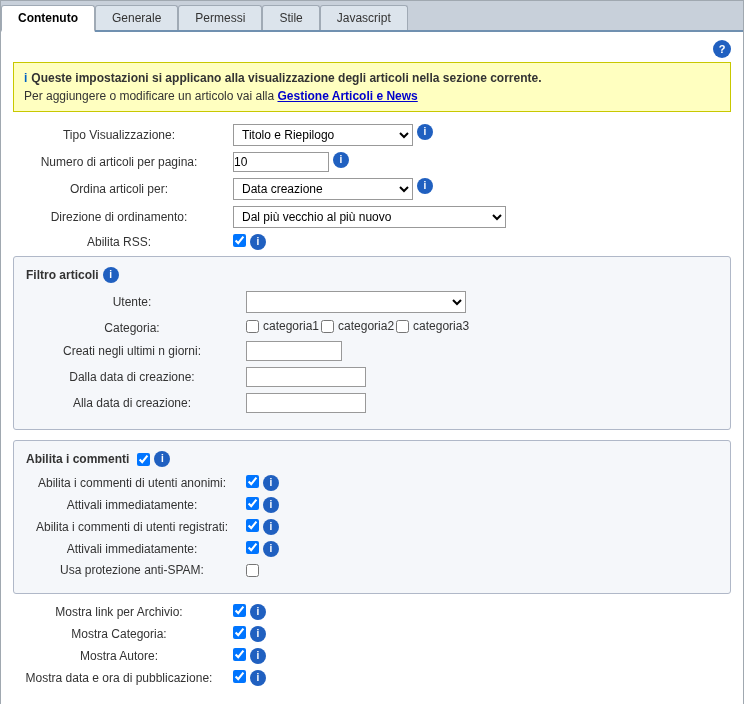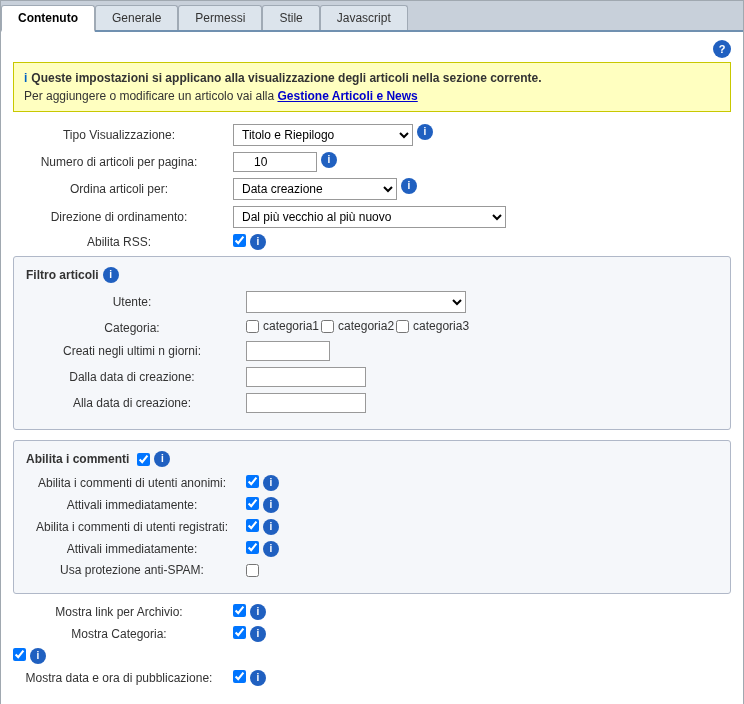--- a/index.html
+++ b/index.html
@@ -90,22 +90,22 @@
     }
     select.dropdown {
       font-size: 12px;
       padding: 2px 4px;
       border: 1px solid #999;
       background: #fff;
     }
     input[type="text"].text-input {
       font-size: 12px;
       border: 1px solid #999;
-      padding: 2px 20px;
-      width: 84px;
+      padding: 2px 0;
+      width: 96px;
     }
     input[type="text"].text-input-wide {
       font-size: 12px;
       border: 1px solid #999;
       padding: 2px 4px;
       width: 120px;
     }
     input[type="checkbox"] {
       width: 13px;
       height: 13px;
@@ -210,21 +210,21 @@
       <div class="form-label">Numero di articoli per pagina:</div>
       <div class="form-control">
         <input type="text" class="text-input" value="10" style="">
         <span class="info-circle">i</span>
       </div>
     </div>
 
     <div class="form-row">
       <div class="form-label">Ordina articoli per:</div>
       <div class="form-control">
-        <select class="dropdown" style="width:164px;">
+        <select class="dropdown" style="width:180px;">
           <option>Data creazione</option>
         </select>
         <span class="info-circle">i</span>
       </div>
     </div>
 
     <div class="form-row">
       <div class="form-label">Direzione di ordinamento:</div>
       <div class="form-control">
         <select class="dropdown" style="width:273px;">
@@ -358,20 +358,21 @@
 
       <div class="form-row">
         <div class="form-label">Mostra Categoria:</div>
         <div class="form-control">
           <input type="checkbox" checked="" style="">
           <span class="info-circle">i</span>
         </div>
       </div>
 
       <div class="form-row">
+        <div class="form-label">Mostra Autore:</div>
         <div class="form-control">
           <input type="checkbox" checked="" style="">
           <span class="info-circle">i</span>
         </div>
       </div>
 
       <div class="form-row">
         <div class="form-label">Mostra data e ora di pubblicazione:</div>
         <div class="form-control">
           <input type="checkbox" checked="" style="">

